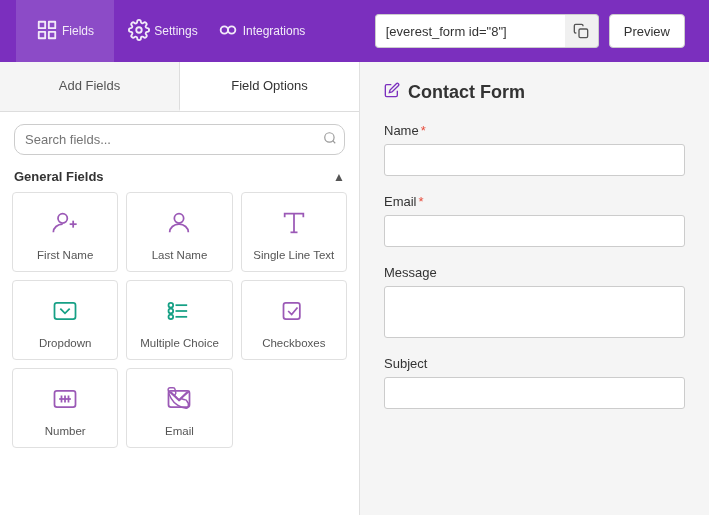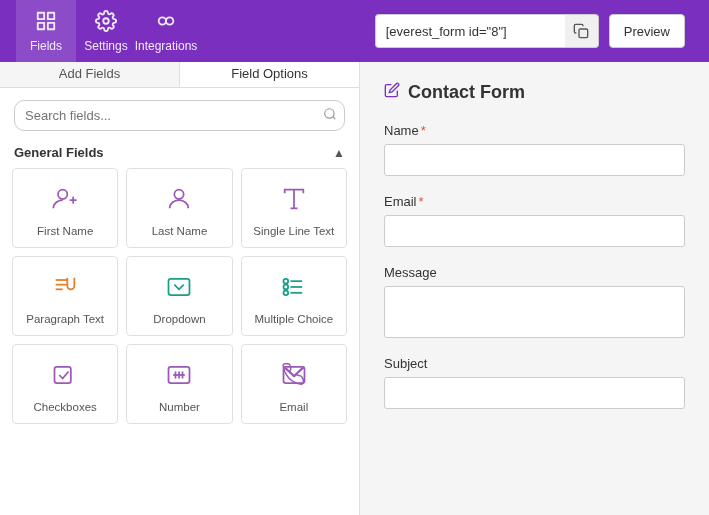--- a/index.html
+++ b/index.html
@@ -9,25 +9,25 @@
     .top-nav {
       background: #7b2fbe;
       display: flex;
       align-items: center;
       height: 62px;
       padding: 0 16px;
       gap: 0;
     }
     .nav-item {
       display: flex;
-      flex-direction: column;
+      flex-direction: row;
       align-items: center;
       justify-content: center;
       color: #fff;
-      width: 60px;
+      width: 98px;
       height: 62px;
       cursor: pointer;
       font-size: 12px;
       gap: 4px;
       opacity: 0.9;
     }
     .nav-item.active { background: rgba(255,255,255,0.15); }
     .nav-icon { font-size: 20px; line-height: 1; }
     .nav-spacer { flex: 1; }
     .shortcode-icon {
@@ -101,21 +101,21 @@
       flex-shrink: 0;
     }
 
     
     .tab-bar {
       display: flex;
       border-bottom: 1px solid #ddd;
     }
     .tab {
       flex: 1;
-      padding: 4px 10px;
+      padding: 16px 10px;
       text-align: center;
       font-size: 13px;
       cursor: pointer;
       color: #555;
       background: #f5f5f5;
       border-bottom: 2px solid transparent;
     }
     .tab.active {
       background: #fff;
       color: #333;
@@ -340,31 +340,20 @@
         <span class="field-icon">
           <svg width="28" height="28" viewBox="0 0 24 24" fill="none" stroke="#9b59b6" stroke-width="1.5">
             <polyline points="4 7 4 4 20 4 20 7"></polyline>
             <line x1="9" y1="20" x2="15" y2="20"></line>
             <line x1="12" y1="4" x2="12" y2="20"></line>
           </svg>
         </span>
         <span class="field-label">Single Line Text</span>
       </div>
 
-      <div class="field-card">
-        <span class="field-icon orange">
-          <svg width="28" height="28" viewBox="0 0 24 24" fill="none" stroke="#e67e22" stroke-width="1.5">
-            <line x1="4" y1="6" x2="14" y2="6"></line>
-            <line x1="4" y1="10" x2="14" y2="10"></line>
-            <line x1="4" y1="14" x2="10" y2="14"></line>
-            <path d="M14 4v7a3 3 0 0 0 6 0V4"></path>
-          </svg>
-        </span>
-        <span class="field-label">Paragraph Text</span>
-      </div>
 
       <div class="field-card">
         <span class="field-icon teal">
           <svg width="28" height="28" viewBox="0 0 24 24" fill="none" stroke="#16a085" stroke-width="1.5">
             <rect x="3" y="5" width="18" height="14" rx="2"></rect>
             <polyline points="8 10 12 14 16 10"></polyline>
           </svg>
         </span>
         <span class="field-label">Dropdown</span>
       </div>

